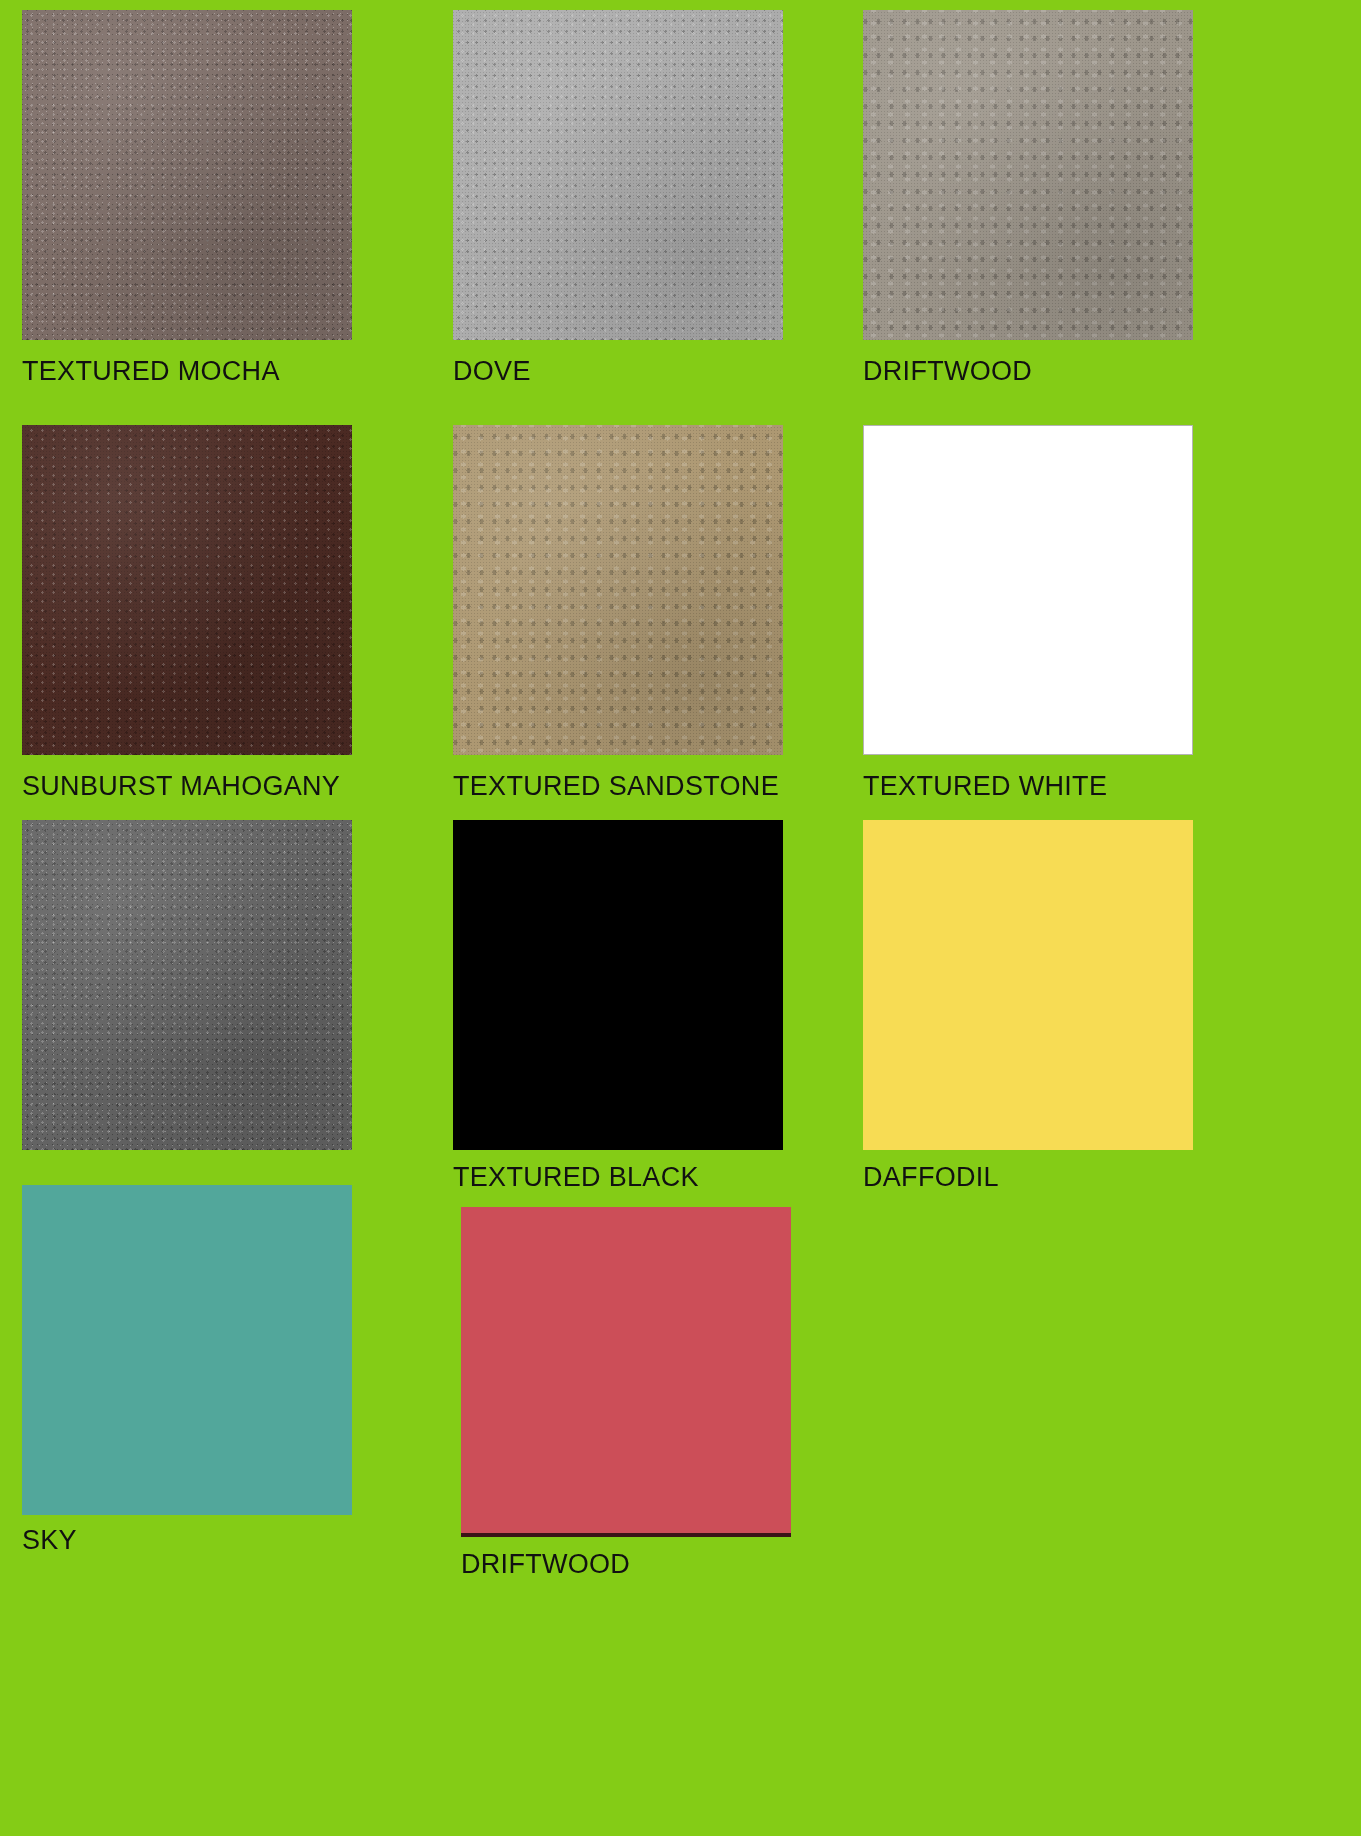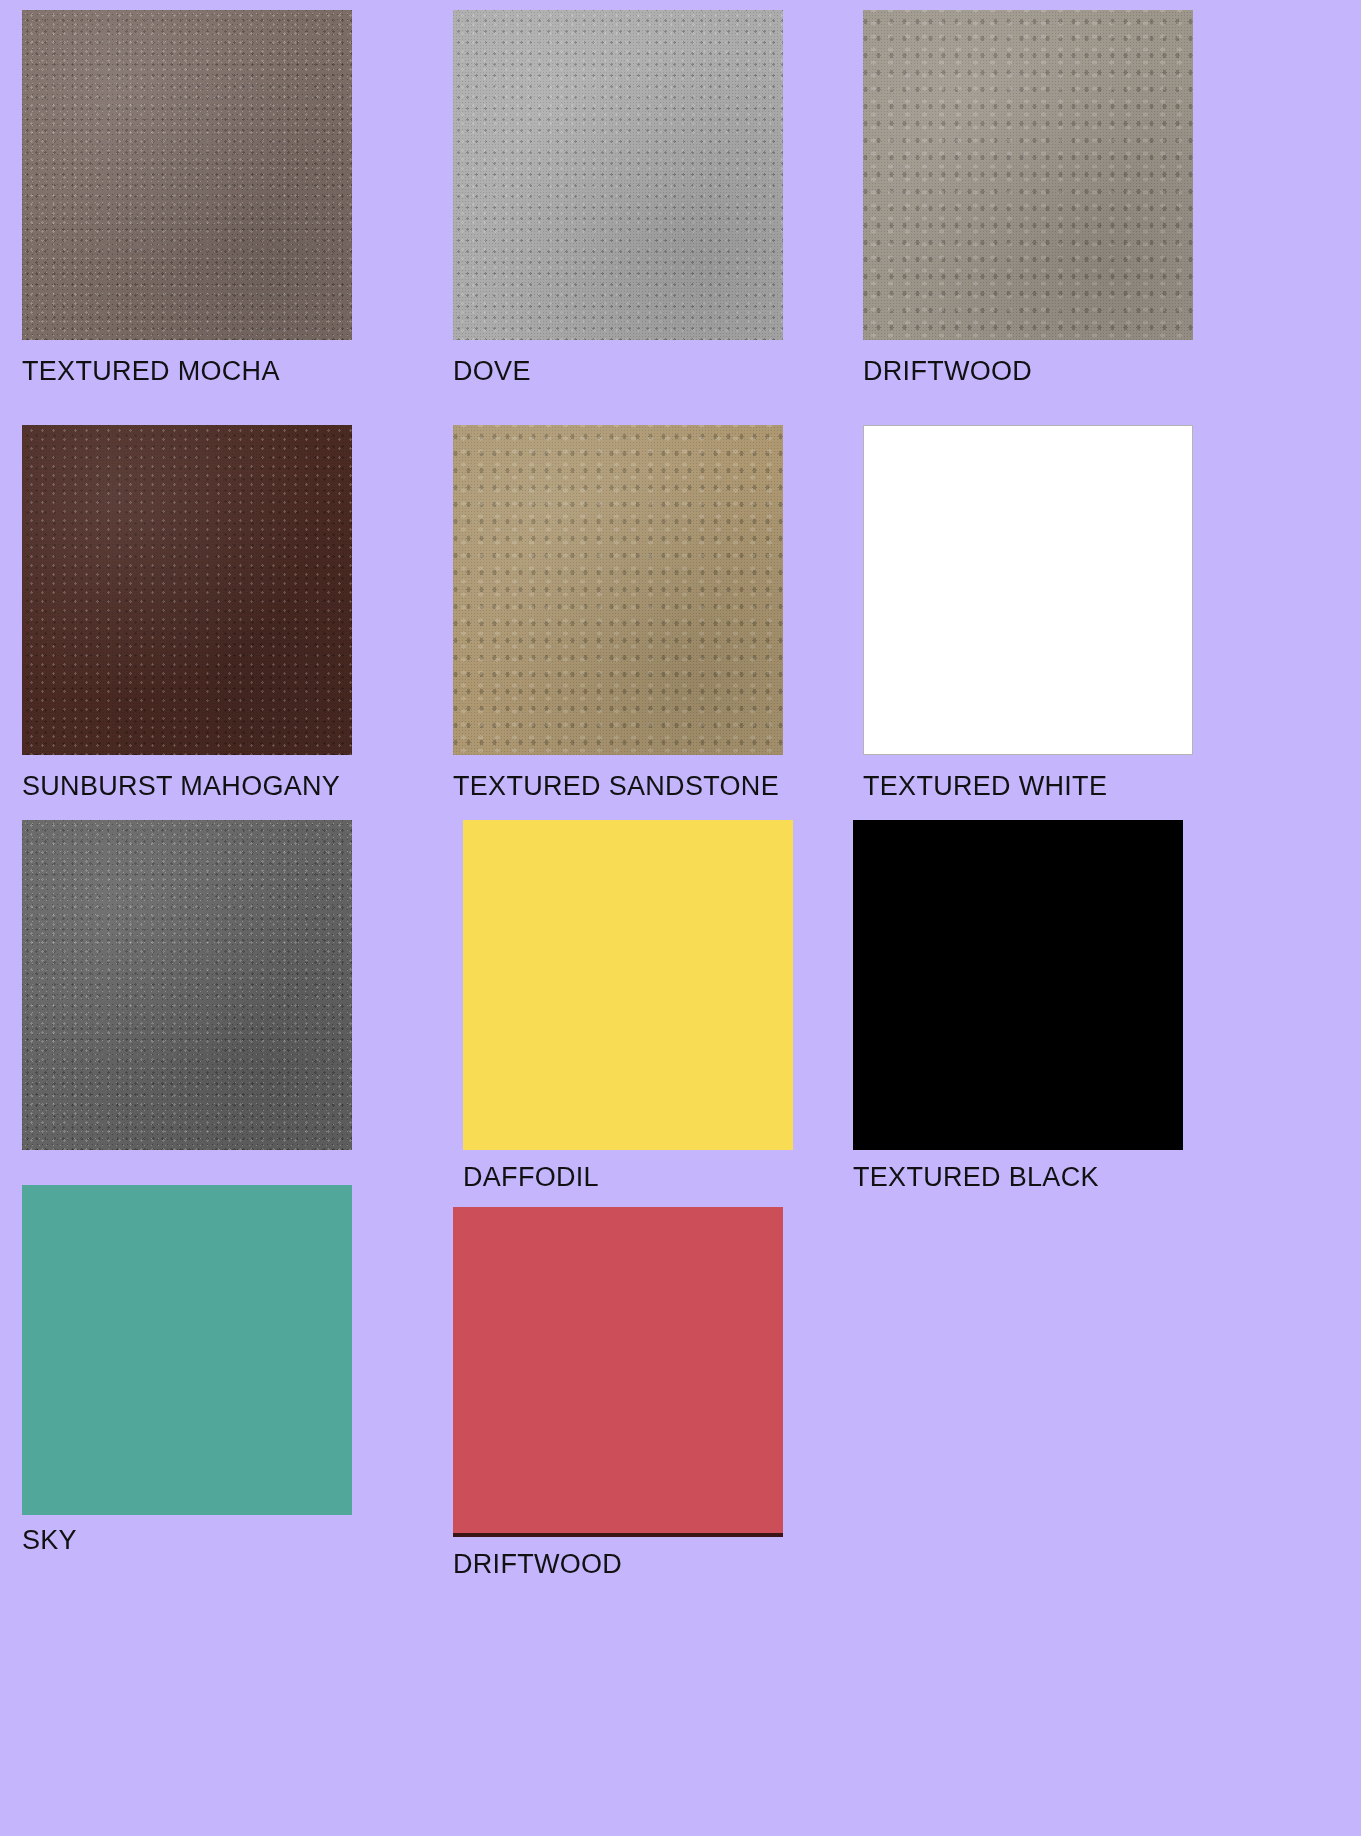--- a/index.html
+++ b/index.html
@@ -11,21 +11,21 @@
     width: 1361px;
     height: 1836px;
     font-family: "Liberation Sans", sans-serif;
     overflow: hidden;
   }
 
   .sheet {
     position: relative;
     width: 1361px;
     height: 1836px;
-    background: #c4b5fd;
+    background: #84cc16;
   }
 
   .swatch-row {
     display: flex;
     width: 1361px;
   }
 
   .cell {
     box-sizing: border-box;
     width: 400px;
@@ -159,31 +159,31 @@
   </div>
 
   <div class="swatch-row" style="position:absolute; left:0; top:820px;">
     <div class="cell col1">
       <div class="chip" style="background-color: rgb(99, 99, 99);">
         <div class="tex n1"></div>
         <div class="tex n2"></div>
         <div class="tex shade"></div>
       </div>
     </div>
+    <div class="cell col2">
+      <div class="chip" style="background-color: rgb(0, 0, 0);"></div>
+      <div class="label" style="margin-top:12px;">TEXTURED BLACK</div>
+    </div>
     <div class="cell col3">
       <div class="chip" style="background-color: rgb(247, 220, 84);"></div>
       <div class="label" style="margin-top:12px;">DAFFODIL</div>
     </div>
-    <div class="cell col2">
-      <div class="chip" style="background-color: rgb(0, 0, 0);"></div>
-      <div class="label" style="margin-top:12px;">TEXTURED BLACK</div>
-    </div>
   </div>
 
-  <div class="swatch-row" style="position:absolute; left:0; top:1185px;">
+  <div class="swatch-row" style="position:absolute; left:0; top:1185px;gap:8px;">
     <div class="cell col1">
       <div class="chip" style="background-color: rgb(82, 167, 155);"></div>
       <div class="label" style="margin-top:10px;">SKY</div>
     </div>
     <div class="cell col2" style="padding-top:22px;">
       <div class="chip edge-bottom" style="background-color: rgb(204, 78, 88);"></div>
       <div class="label" style="margin-top:12px;">DRIFTWOOD</div>
     </div>
   </div>
 

